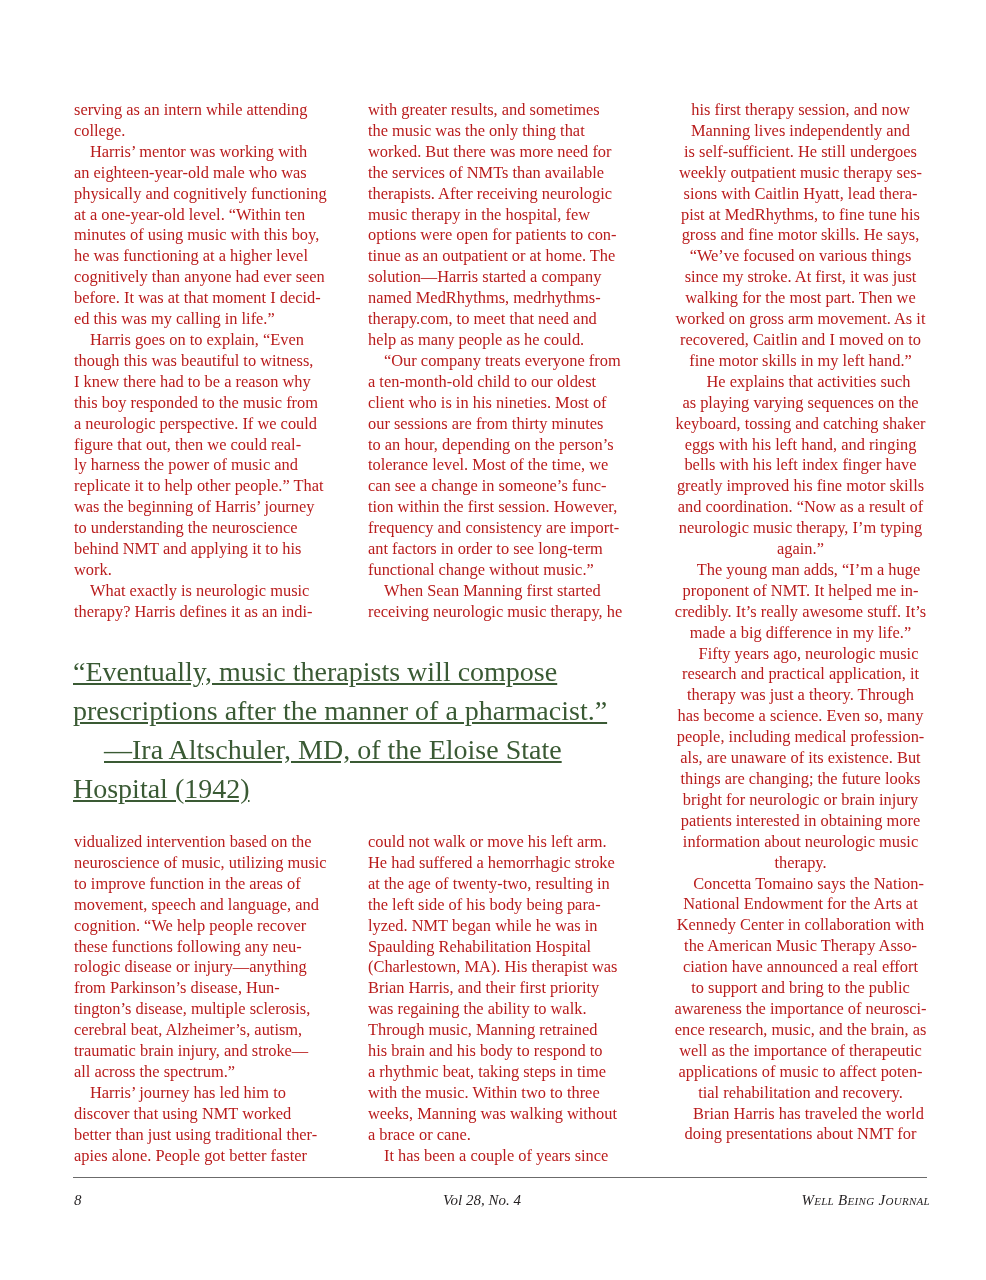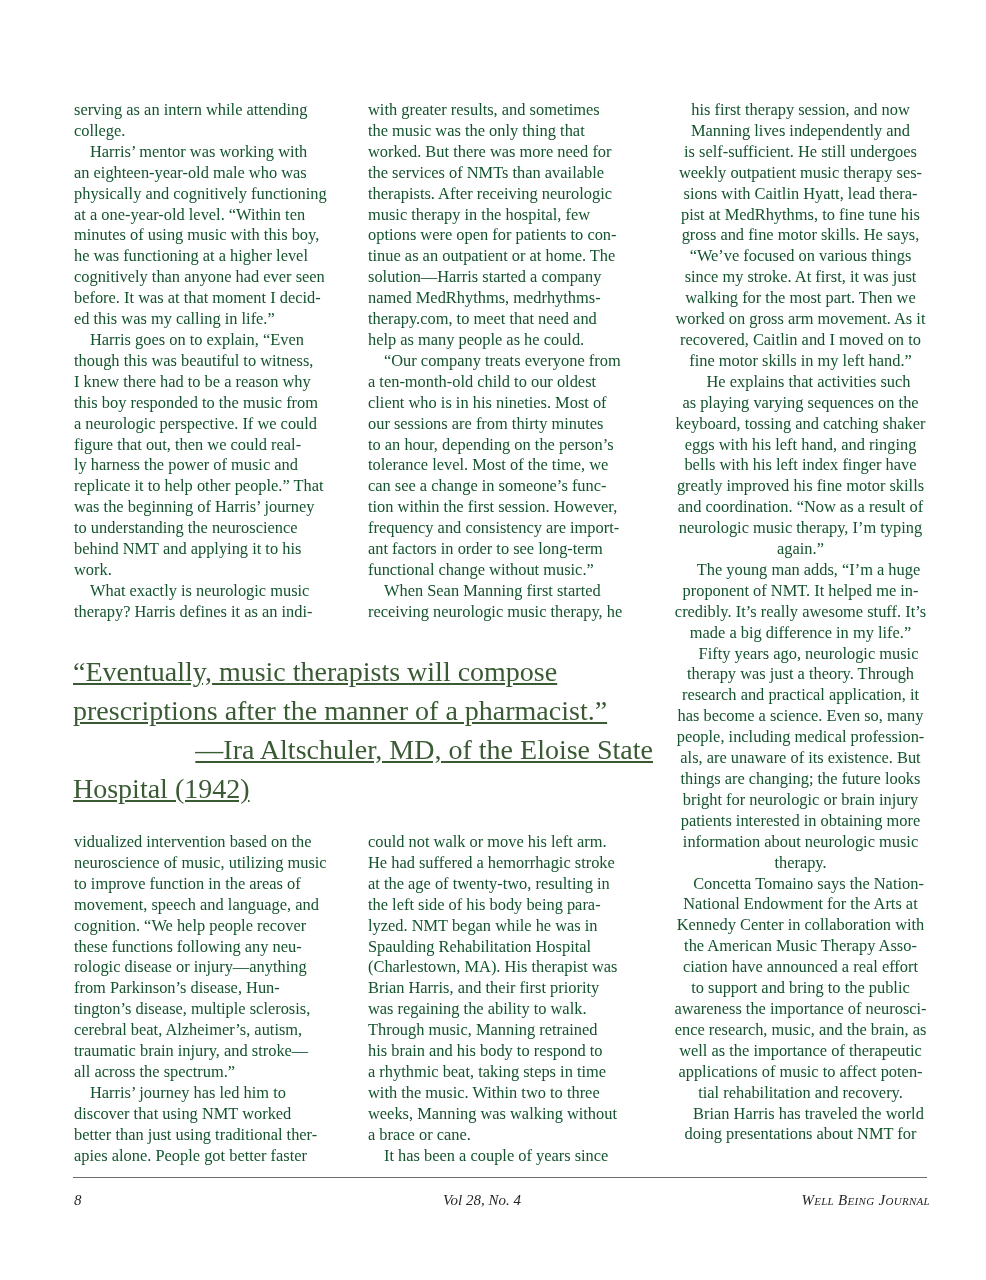--- a/index.html
+++ b/index.html
@@ -4,42 +4,42 @@
 <style>
   html, body { margin: 0; padding: 0; background: #ffffff; }
   body { width: 986px; height: 1280px; position: relative; overflow: hidden; }
   .page { position: absolute; left: 0; top: 0; width: 986px; height: 1280px; }
   .col {
     position: absolute;
     width: 275px;
     font-family: "Liberation Serif", "DejaVu Serif", serif;
     font-size: 16.4px;
     line-height: 20.9px;
-    color: #14532d;
+    color: #b91c1c;
   }
   .col p { margin: 0; white-space: nowrap; }
   .col p.ind { text-indent: 16px; }
   #col1-top { left: 74px; top: 100px; }
   #col2-top { left: 368px; top: 100px; }
   #col3 { left: 663px; top: 100px; text-align: center; }
   #col1-bot { left: 74px; top: 832px; }
   #col2-bot { left: 368px; top: 832px; }
 
   .pullquote {
     position: absolute;
     left: 73px; top: 652px;
     width: 580px;
     font-family: "Liberation Serif", "DejaVu Serif", serif;
     font-size: 28px;
     line-height: 39px;
     color: #3a5a34;
     text-decoration: underline;
   }
   .pullquote p { margin: 0; white-space: nowrap; }
-  .pullquote .attr-ind { padding-left: 31px; text-align: right; }
+  .pullquote .attr-ind { padding-left: 31px; }
 
   .rule {
     position: absolute;
     left: 73px; top: 1177px;
     width: 854px; height: 0;
     border-top: 1.3px solid #6b6b6b;
   }
   .footer {
     position: absolute;
     top: 1192px;
@@ -132,22 +132,22 @@
       <p>bells with his left index finger have</p>
       <p>greatly improved his fine motor skills</p>
       <p>and coordination. “Now as a result of</p>
       <p>neurologic music therapy, I’m typing</p>
       <p>again.”</p>
       <p class="ind">The young man adds, “I’m a huge</p>
       <p>proponent of NMT. It helped me in-</p>
       <p>credibly. It’s really awesome stuff. It’s</p>
       <p>made a big difference in my life.”</p>
       <p class="ind">Fifty years ago, neurologic music</p>
+      <p>research and practical application, it</p>
       <p>therapy was just a theory. Through</p>
-      <p>research and practical application, it</p>
       <p>has become a science. Even so, many</p>
       <p>people, including medical profession-</p>
       <p>als, are unaware of its existence. But</p>
       <p>things are changing; the future looks</p>
       <p>bright for neurologic or brain injury</p>
       <p>patients interested in obtaining more</p>
       <p>information about neurologic music</p>
       <p>therapy.</p>
       <p class="ind"> Concetta Tomaino says the Nation-</p>
       <p>National Endowment for the Arts at</p>

